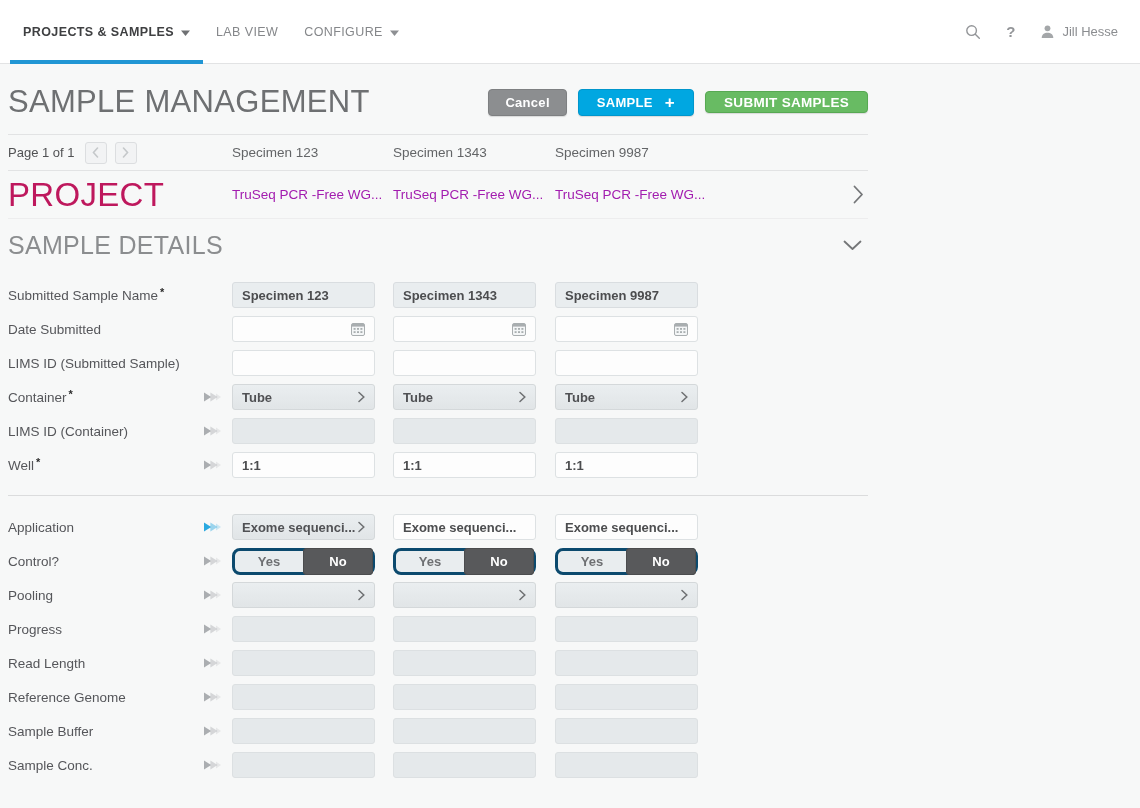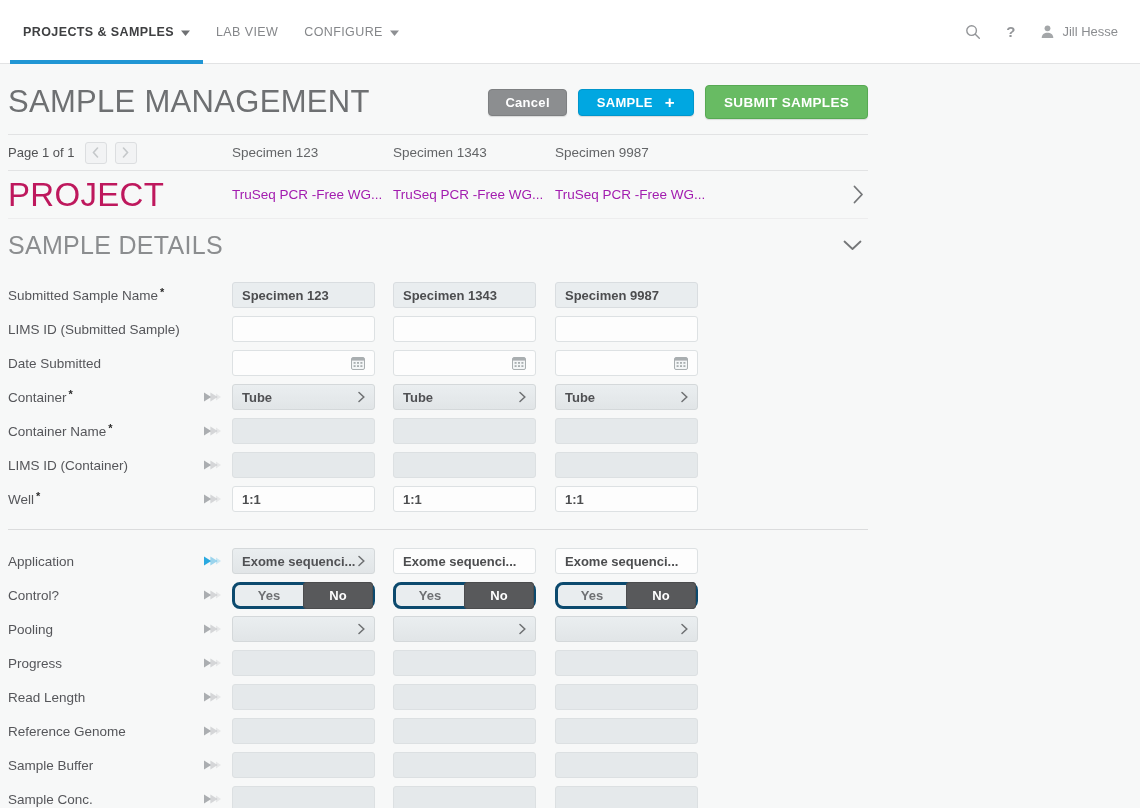--- a/index.html
+++ b/index.html
@@ -33,21 +33,21 @@
   .page-title{ font-size:31px; font-weight:300; color:#6e7072; letter-spacing:.3px; }
   .btns{ margin-left:auto; display:flex; align-items:center; gap:11px; }
   .btn{
     border-radius:4px; color:#fff; font-weight:bold; font-size:13px; letter-spacing:.3px;
     height:27px; padding:0 16px; display:inline-flex; align-items:center; justify-content:center;
     border:1px solid transparent; cursor:pointer; box-shadow:0 1px 1px rgba(0,0,0,.12);
   }
   .btn-cancel{ background:#8c8e90; border-color:#7e8082; }
   .btn-sample{ background:#00a7e1; border-color:#0096cc; gap:12px; padding:0 18px; }
   .btn-sample .plus{ font-size:17px; font-weight:bold; line-height:1; }
-  .btn-submit{ background:#68bb63; border-color:#57a953; height:34px; font-size:13.5px; padding:0 18px; }
+  .btn-submit{ background:#68bb63; border-color:#57a953; height:22px; font-size:13.5px; padding:0 18px; }
   
   .grid-row{
     display:grid;
     grid-template-columns:196px 28px 161px 162px 162px 1fr;
     align-items:center;
   }
   
   .pagerow{
     margin-top:8px; height:37px;
     border-top:1px solid #e2e3e4; border-bottom:1px solid #e2e3e4;
@@ -210,34 +210,20 @@
           </div>
         </div>
         <div>
           <div class="field f-filled">
             <span>Specimen 9987</span>
           </div>
         </div>
         <div></div>
       </div>
       <div class="grid-row form-row">
-        <div><span class="flabel">LIMS ID (Submitted Sample)</span></div>
-        <div class="icon-cell"></div>
-        <div>
-          <div class="field f-white"></div>
-        </div>
-        <div>
-          <div class="field f-white"></div>
-        </div>
-        <div>
-          <div class="field f-white"></div>
-        </div>
-        <div></div>
-      </div>
-      <div class="grid-row form-row">
         <div><span class="flabel">Date Submitted</span></div>
         <div class="icon-cell"></div>
         <div>
           <div class="field f-white">
             <span class="cal">
               <svg width="14" height="13" viewBox="0 0 14 13">
                 <rect x="0.5" y="0.5" width="13" height="12" rx="1.5" fill="#f4f6f7" stroke="#a9aeb0"></rect>
                 <path d="M1 1 h12 v2.6 h-12 Z" fill="#a9aeb0"></path>
                 <g fill="#a9aeb0">
                   <rect x="2.6" y="5" width="2" height="1.8"></rect>
@@ -283,20 +269,34 @@
                   <rect x="6" y="8.2" width="2" height="1.8"></rect>
                   <rect x="9.4" y="8.2" width="2" height="1.8"></rect>
                 </g>
               </svg>
             </span>
           </div>
         </div>
         <div></div>
       </div>
       <div class="grid-row form-row">
+        <div><span class="flabel">LIMS ID (Submitted Sample)</span></div>
+        <div class="icon-cell"></div>
+        <div>
+          <div class="field f-white"></div>
+        </div>
+        <div>
+          <div class="field f-white"></div>
+        </div>
+        <div>
+          <div class="field f-white"></div>
+        </div>
+        <div></div>
+      </div>
+      <div class="grid-row form-row">
         <div><span class="flabel">Container</span><span class="req">*</span></div>
         <div class="icon-cell">
           <span class="apply">
             <svg width="17" height="12" viewBox="0 0 17 12">
               <path d="M0 1.6 L7.2 6 L0 10.4 Z" fill="#abaeb1"></path>
               <path d="M6.4 1.6 L13.6 6 L6.4 10.4 Z" fill="#abaeb1" opacity="0.45"></path>
               <path d="M12 2.6 L17 6 L12 9.4 Z" fill="#abaeb1" opacity="0.22"></path>
             </svg>
           </span>
         </div>
@@ -326,42 +326,20 @@
             <span class="fchev">
               <svg width="7" height="12" viewBox="0 0 7 12">
                 <polyline points="1,1.5 5.8,6 1,10.5" fill="none" stroke="#6e7072" stroke-width="1.5" stroke-linecap="round"></polyline>
               </svg>
             </span>
           </div>
         </div>
         <div></div>
       </div>
       <div class="grid-row form-row">
-        <div><span class="flabel">Container Name</span><span class="req">*</span></div>
-        <div class="icon-cell">
-          <span class="apply">
-            <svg width="17" height="12" viewBox="0 0 17 12">
-              <path d="M0 1.6 L7.2 6 L0 10.4 Z" fill="#abaeb1"></path>
-              <path d="M6.4 1.6 L13.6 6 L6.4 10.4 Z" fill="#abaeb1" opacity="0.45"></path>
-              <path d="M12 2.6 L17 6 L12 9.4 Z" fill="#abaeb1" opacity="0.22"></path>
-            </svg>
-          </span>
-        </div>
-        <div>
-          <div class="field f-gray"></div>
-        </div>
-        <div>
-          <div class="field f-gray"></div>
-        </div>
-        <div>
-          <div class="field f-gray"></div>
-        </div>
-        <div></div>
-      </div>
-      <div class="grid-row form-row">
         <div><span class="flabel">LIMS ID (Container)</span></div>
         <div class="icon-cell">
           <span class="apply">
             <svg width="17" height="12" viewBox="0 0 17 12">
               <path d="M0 1.6 L7.2 6 L0 10.4 Z" fill="#abaeb1"></path>
               <path d="M6.4 1.6 L13.6 6 L6.4 10.4 Z" fill="#abaeb1" opacity="0.45"></path>
               <path d="M12 2.6 L17 6 L12 9.4 Z" fill="#abaeb1" opacity="0.22"></path>
             </svg>
           </span>
         </div>

